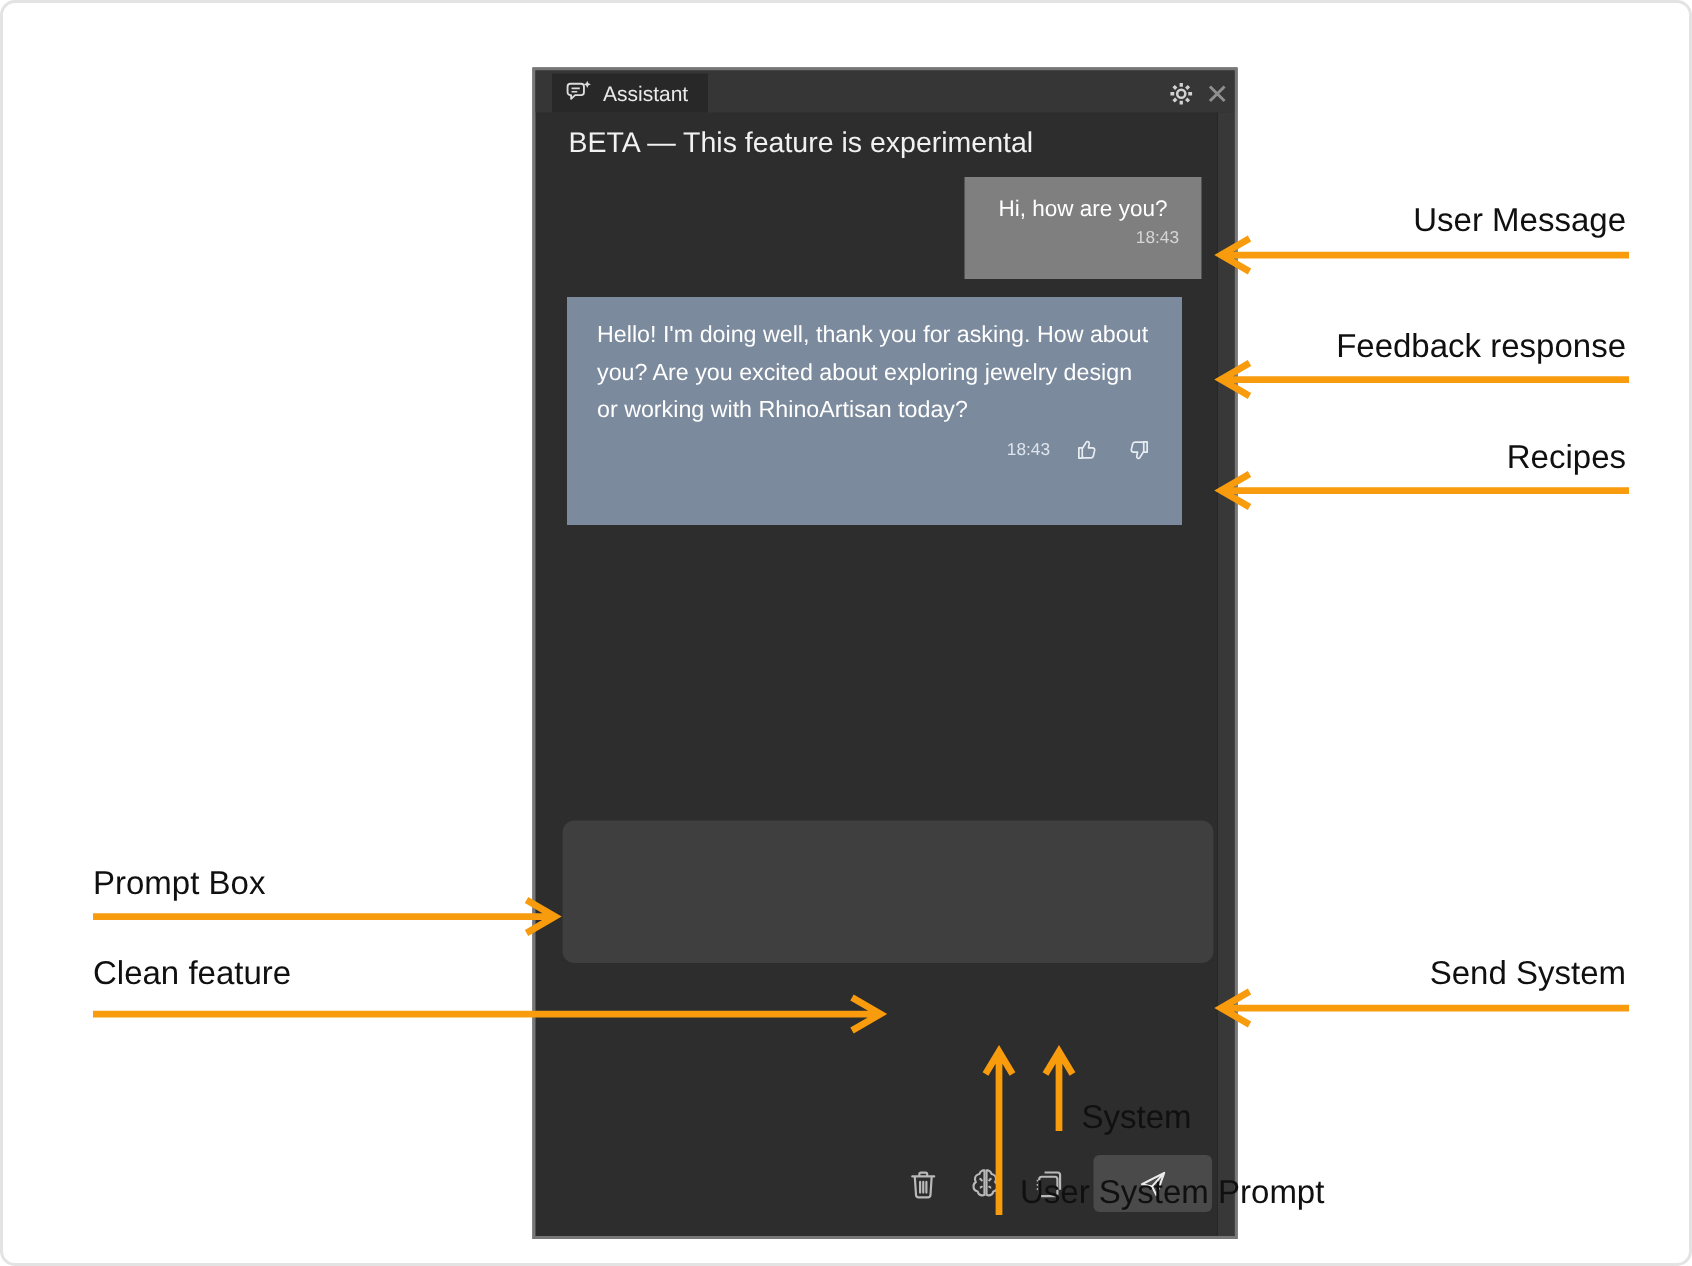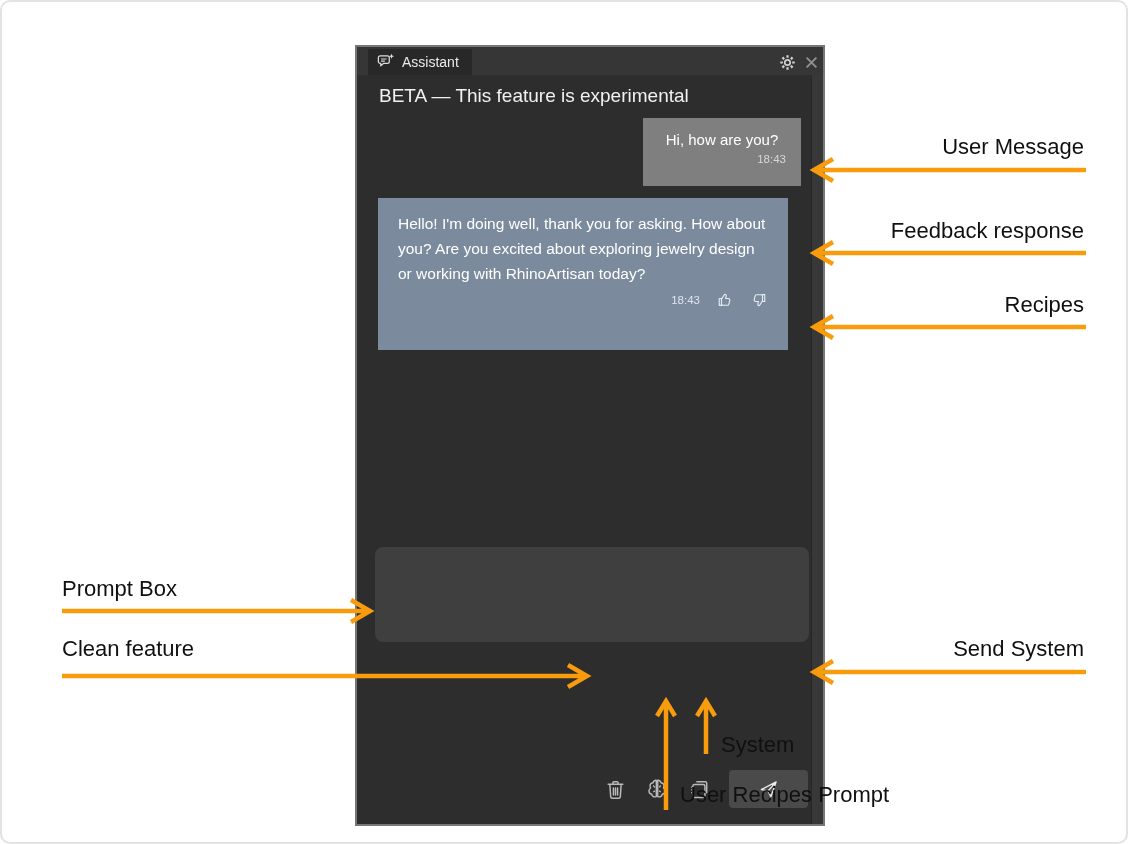--- a/index.html
+++ b/index.html
@@ -152,21 +152,21 @@
     </div>
   </div>
 
   <div class="note r" style="right:44px;top:134px;">User Message</div>
   <div class="note r" style="right:44px;top:218px;">Feedback response</div>
   <div class="note r" style="right:44px;top:292px;">Recipes</div>
   <div class="note r" style="right:44px;top:636px;">Send System</div>
   <div class="note" style="left:62px;top:576px;">Prompt Box</div>
   <div class="note" style="left:62px;top:636px;">Clean feature</div>
   <div class="note" style="left:721px;top:732px;">System</div>
-  <div class="note" style="left:680px;top:782px;">User Recipes Prompt</div>
+  <div class="note" style="left:680px;top:782px;">User System Prompt</div>
 
   <div class="arrow" style="left:806px;top:155px;">
     <svg width="282" height="30" viewBox="0 0 282 30">
         <path d="M280 15H9M27 4L8 15l19 11"></path>
       </svg>
   </div>
   <div class="arrow" style="left:806px;top:238px;">
     <svg width="282" height="30" viewBox="0 0 282 30">
         <path d="M280 15H9M27 4L8 15l19 11"></path>
       </svg>

